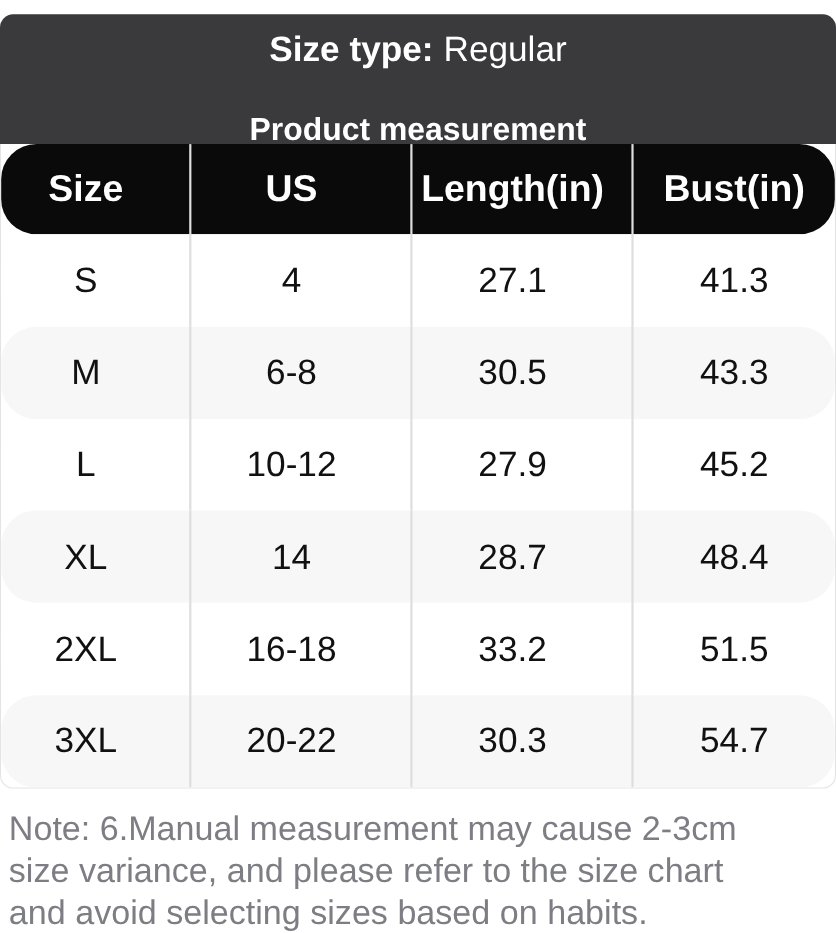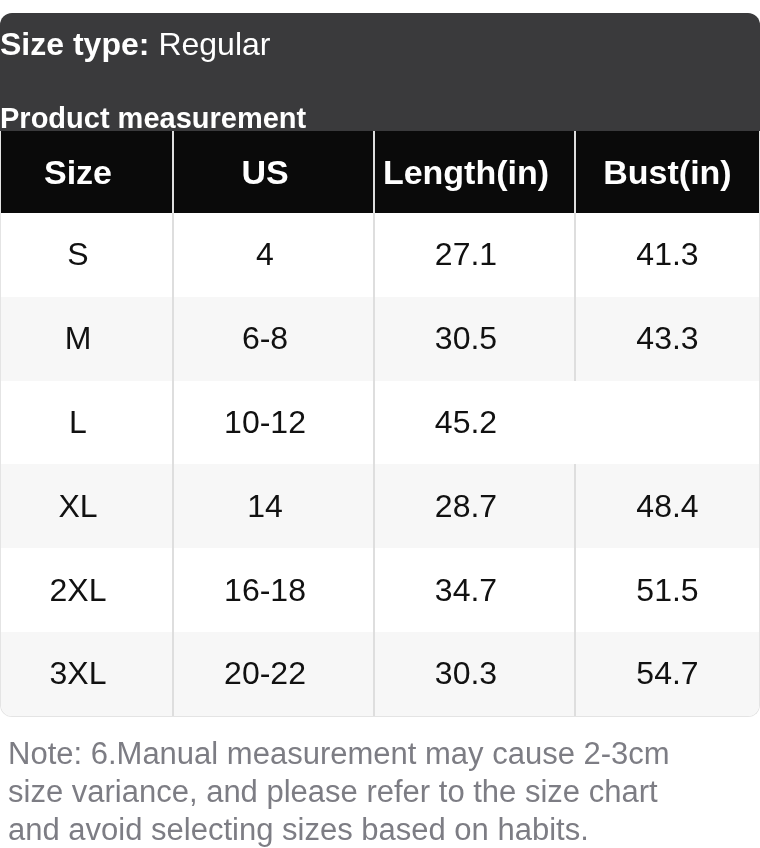--- a/index.html
+++ b/index.html
@@ -15,20 +15,21 @@
   }
 
   .card { position:absolute; top:13px; left:0; width:760px; }
 
   
   .type-header {
     background:#3a3a3c;
     border-radius:12px 12px 0 0;
     height:118px;
     color:#ffffff;
+    text-align:center;
     padding-top:13px;
   }
   .type-line {
     font-size:32px;
     line-height:36px;
   }
   .type-line .lbl { font-weight:bold; }
   .type-line .val { font-weight:normal; margin-left:9px; }
   .measure-line {
     font-size:29px;
@@ -41,20 +42,21 @@
   .size-table {
     border:1px solid #e4e4e4;
     border-top:none;
     border-radius:0 0 12px 12px;
     overflow:hidden;
     background:#ffffff;
   }
   .trow {
     display:grid;
     grid-template-columns:154px 201px 201px 202px;
+    border-radius:32px;
   }
   .thead { background:#0a0a0a; height:82px; }
   .thead .cell {
     color:#ffffff;
     font-weight:bold;
     font-size:34px;
   }
   .tbody-row { height:83.8px; background:#ffffff; }
   .tbody-row.alt { background:#f7f7f7; }
   .cell {
@@ -110,34 +112,35 @@
       <div class="trow tbody-row alt">
         <div class="cell">M</div>
         <div class="cell">6-8</div>
         <div class="cell">30.5</div>
         <div class="cell">43.3</div>
       </div>
 
       <div class="trow tbody-row">
         <div class="cell">L</div>
         <div class="cell">10-12</div>
+        <div class="cell">27.9</div>
         <div class="cell">45.2</div>
       </div>
 
       <div class="trow tbody-row alt">
         <div class="cell">XL</div>
         <div class="cell">14</div>
         <div class="cell">28.7</div>
         <div class="cell">48.4</div>
       </div>
 
       <div class="trow tbody-row">
         <div class="cell">2XL</div>
         <div class="cell">16-18</div>
-        <div class="cell">34.7</div>
+        <div class="cell">33.2</div>
         <div class="cell">51.5</div>
       </div>
 
       <div class="trow tbody-row alt">
         <div class="cell">3XL</div>
         <div class="cell">20-22</div>
         <div class="cell">30.3</div>
         <div class="cell">54.7</div>
       </div>
 

